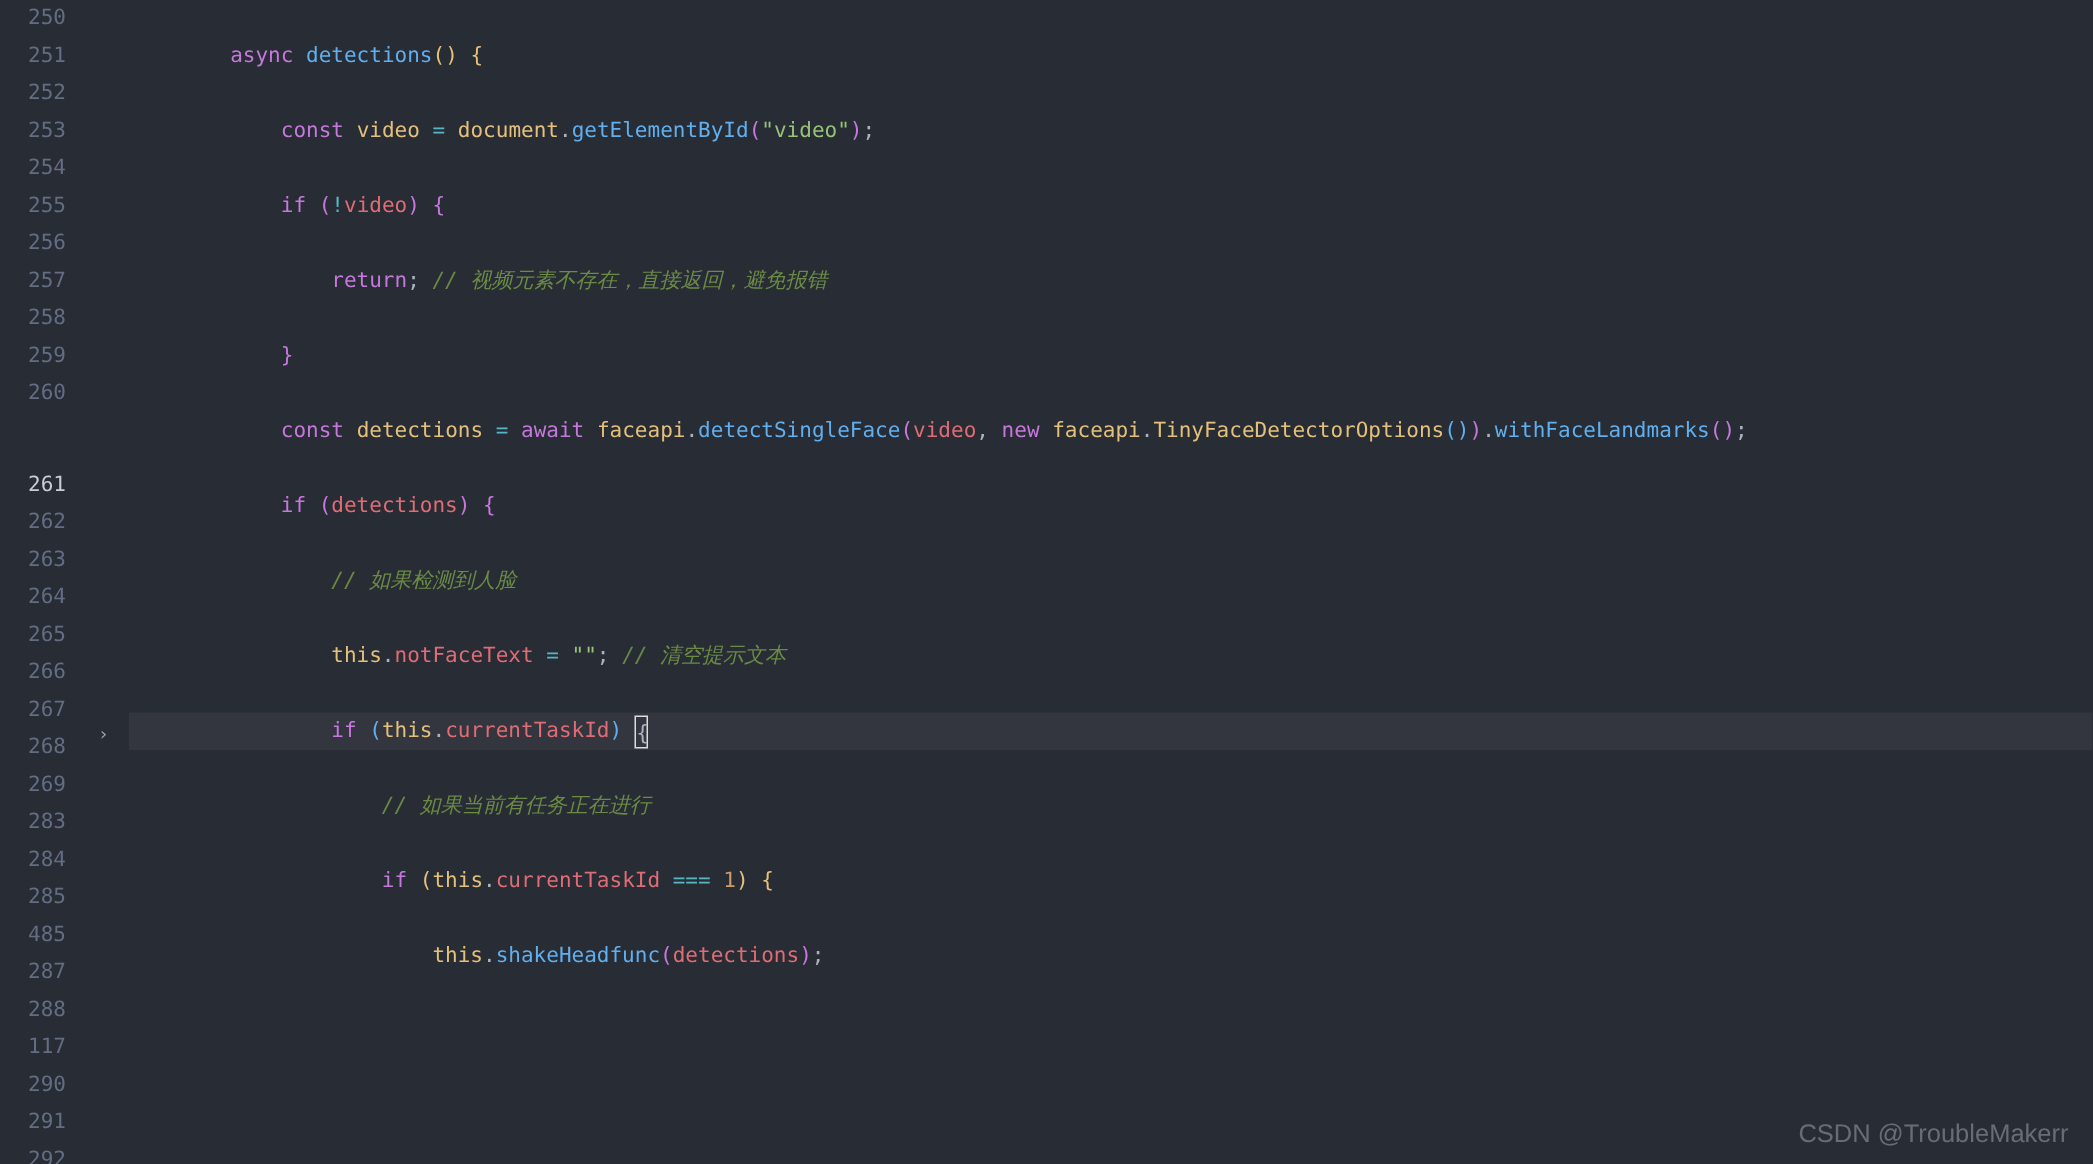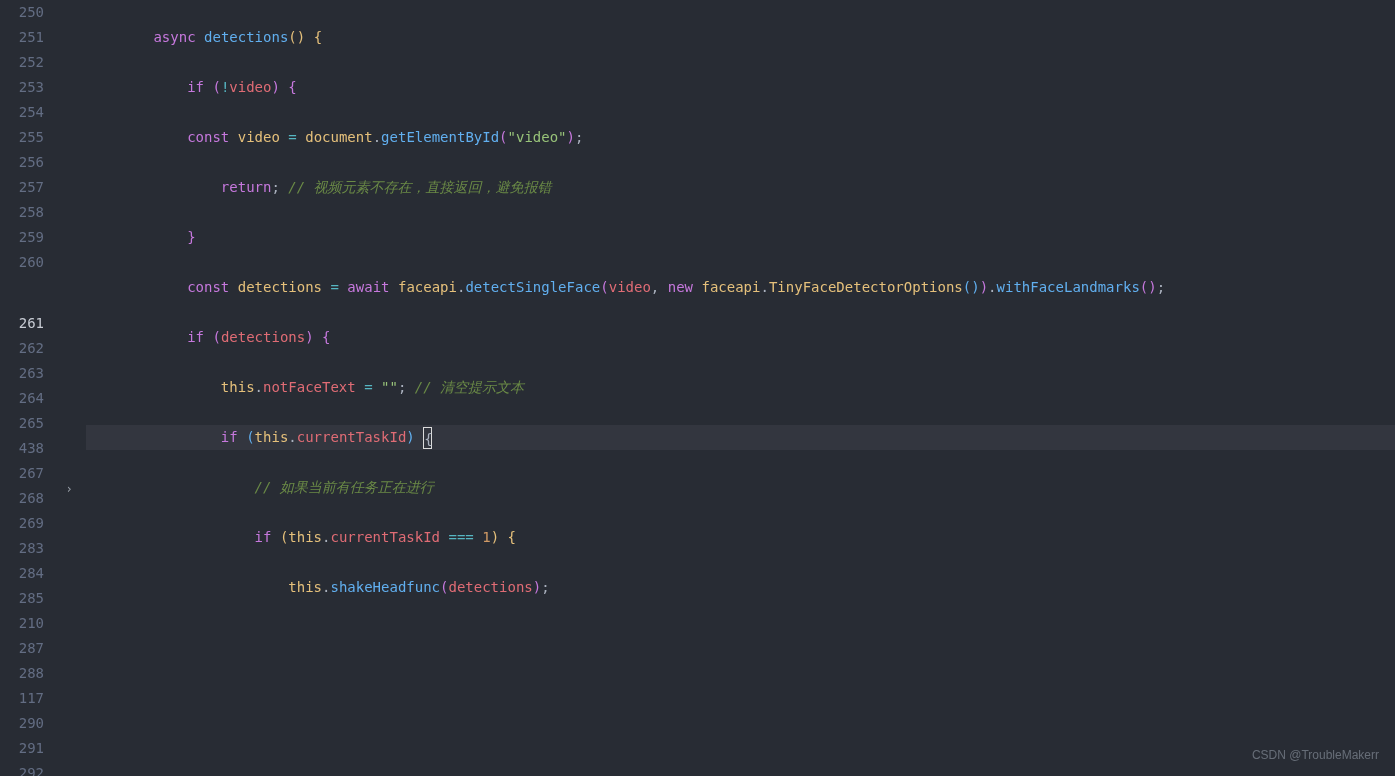--- a/index.html
+++ b/index.html
@@ -69,21 +69,21 @@
   height: 22px;
   vertical-align: -2px;
 }
 .watermark {
   position: absolute;
   right: 16px;
   bottom: 8px;
   color: #9aa3af;
   opacity: 0.55;
   font-family: sans-serif;
-  font-size: 12px;
+  font-size: 17px;
   z-index: 10;
 }
 </style>
 </head>
 <body>
 
 <div class="editor">
   <div class="gutter">
     <div class="ln">250</div>
     <div class="ln">251</div>
@@ -94,49 +94,50 @@
     <div class="ln">256</div>
     <div class="ln">257</div>
     <div class="ln">258</div>
     <div class="ln">259</div>
     <div class="ln">260</div>
     <div class="ln active">261</div>
     <div class="ln">262</div>
     <div class="ln">263</div>
     <div class="ln">264</div>
     <div class="ln">265</div>
-    <div class="ln">438</div>
+    <div class="ln">266</div>
     <div class="ln">267</div>
     <div class="ln">268</div>
     <div class="ln">269</div>
     <div class="ln">283</div>
     <div class="ln">284</div>
     <div class="ln">285</div>
-    <div class="ln">210</div>
+    <div class="ln">485</div>
     <div class="ln">287</div>
     <div class="ln">288</div>
     <div class="ln">117</div>
     <div class="ln">290</div>
     <div class="ln">291</div>
     <div class="ln">292</div>
     <div class="ln">293</div>
   </div>
 
   <div class="fold-col">
     <div class="fold-icon" style="top:477px;">›</div>
   </div>
 
   <div class="code">
 <div class="line">        <span class="c-keyword">async</span> <span class="c-blue">detections</span><span class="br-y">()</span> <span class="br-y">{</span></div>
+<div class="line">            <span class="c-keyword">const</span> <span class="c-gold">video</span> <span class="c-cyan">=</span> <span class="c-gold">document</span><span class="c-punc">.</span><span class="c-blue">getElementById</span><span class="br-p">(</span><span class="c-string">"video"</span><span class="br-p">)</span><span class="c-punc">;</span></div>
 <div class="line">            <span class="c-keyword">if</span> <span class="br-p">(</span><span class="c-cyan">!</span><span class="c-red">video</span><span class="br-p">)</span> <span class="br-p">{</span></div>
-<div class="line">            <span class="c-keyword">const</span> <span class="c-gold">video</span> <span class="c-cyan">=</span> <span class="c-gold">document</span><span class="c-punc">.</span><span class="c-blue">getElementById</span><span class="br-p">(</span><span class="c-string">"video"</span><span class="br-p">)</span><span class="c-punc">;</span></div>
 <div class="line">                <span class="c-keyword">return</span><span class="c-punc">;</span> <span class="c-comment">// 视频元素不存在，直接返回，避免报错</span></div>
 <div class="line">            <span class="br-p">}</span></div>
 <div class="line">            <span class="c-keyword">const</span> <span class="c-gold">detections</span> <span class="c-cyan">=</span> <span class="c-keyword">await</span> <span class="c-gold">faceapi</span><span class="c-punc">.</span><span class="c-blue">detectSingleFace</span><span class="br-p">(</span><span class="c-red">video</span><span class="c-punc">,</span> <span class="c-keyword">new</span> <span class="c-gold">faceapi</span><span class="c-punc">.</span><span class="c-gold">TinyFaceDetectorOptions</span><span class="br-b">()</span><span class="br-p">)</span><span class="c-punc">.</span><span class="c-blue">withFaceLandmarks</span><span class="br-p">()</span><span class="c-punc">;</span></div>
 <div class="line">            <span class="c-keyword">if</span> <span class="br-p">(</span><span class="c-red">detections</span><span class="br-p">)</span> <span class="br-p">{</span></div>
+<div class="line">                <span class="c-comment">// 如果检测到人脸</span></div>
 <div class="line">                <span class="c-gold">this</span><span class="c-punc">.</span><span class="c-red">notFaceText</span> <span class="c-cyan">=</span> <span class="c-string">""</span><span class="c-punc">;</span> <span class="c-comment">// 清空提示文本</span></div>
 <div class="line hl-cursor">                <span class="c-keyword">if</span> <span class="br-b">(</span><span class="c-gold">this</span><span class="c-punc">.</span><span class="c-red">currentTaskId</span><span class="br-b">)</span> <span class="cursor-box">{</span></div>
 <div class="line">                    <span class="c-comment">// 如果当前有任务正在进行</span></div>
 <div class="line">                    <span class="c-keyword">if</span> <span class="br-y">(</span><span class="c-gold">this</span><span class="c-punc">.</span><span class="c-red">currentTaskId</span> <span class="c-cyan">===</span> <span class="c-orange">1</span><span class="br-y">)</span> <span class="br-y">{</span></div>
 <div class="line">                        <span class="c-gold">this</span><span class="c-punc">.</span><span class="c-blue">shakeHeadfunc</span><span class="br-p">(</span><span class="c-red">detections</span><span class="br-p">)</span><span class="c-punc">;</span></div>
 <div class="line">                          </div>
 
 
 
 

